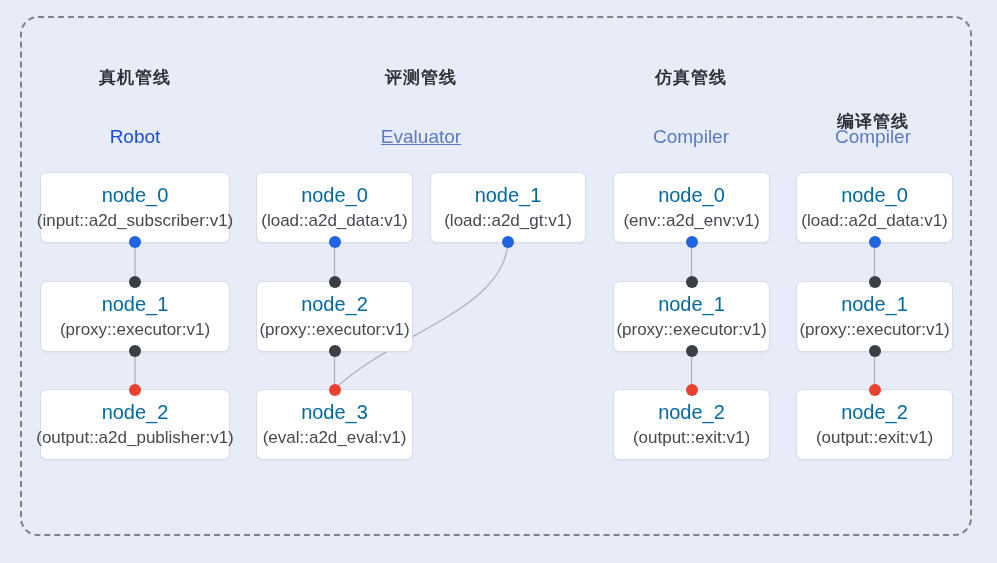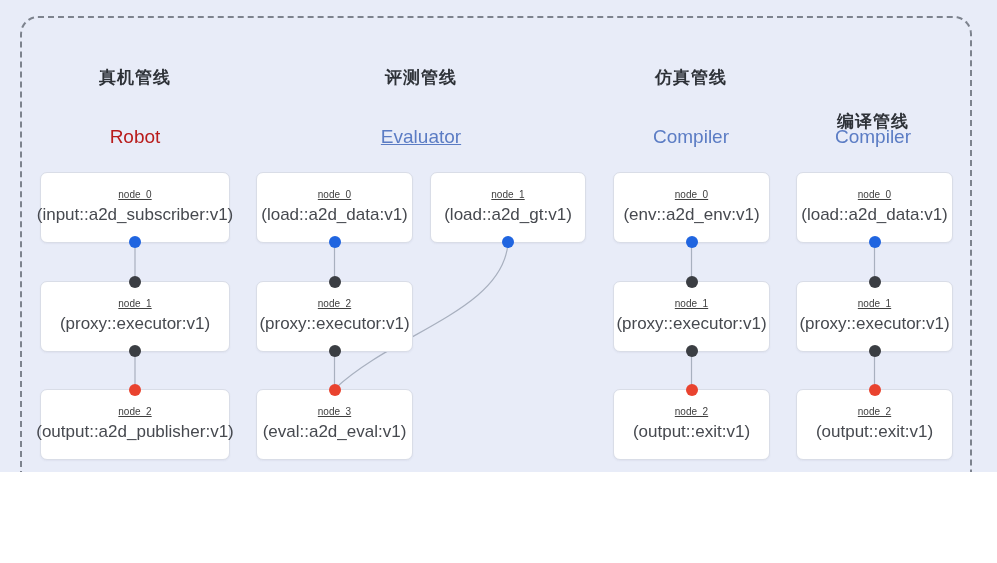--- a/index.html
+++ b/index.html
@@ -5,21 +5,21 @@
   html, body {
     margin: 0;
     padding: 0;
     width: 997px;
     height: 563px;
     font-family: "Liberation Sans", sans-serif;
   }
   #stage {
     position: relative;
     width: 997px;
-    height: 472px;
+    height: 563px;
     background: #e8ecf8;
     overflow: hidden;
   }
   #frame {
     position: absolute;
     left: 20px;
     top: 16px;
     width: 952px;
     height: 520px;
     box-sizing: border-box;
@@ -60,25 +60,24 @@
     border-radius: 7px;
     box-shadow: 0 1px 2px rgba(60,70,100,0.06);
     display: flex;
     flex-direction: column;
     align-items: center;
     justify-content: center;
     gap: 4px;
     z-index: 2;
   }
   .node-name {
-    font-size: 10px;
-    color: #404040;
+    font-size: 20px;
+    color: #0369a1;
     line-height: 1.2;
     white-space: nowrap;
-    text-decoration: underline;
   }
   .node-type {
     font-size: 17px;
     color: #46494f;
     line-height: 1.2;
     white-space: nowrap;
   }
   .port {
     position: absolute;
     width: 12px;
@@ -101,21 +100,21 @@
       <path d="M334.5,243 L334.5,281" fill="none" stroke="#a8b0bf" stroke-width="1.2"></path>
       <path d="M508,243 C503,310 395.5,332 334.5,389" fill="none" stroke="#a8b0bf" stroke-width="1.2"></path>
       <path d="M334.5,352 L334.5,389" fill="none" stroke="#a8b0bf" stroke-width="1.2"></path>
       <path d="M691.5,243 L691.5,281" fill="none" stroke="#a8b0bf" stroke-width="1.2"></path>
       <path d="M691.5,352 L691.5,389" fill="none" stroke="#a8b0bf" stroke-width="1.2"></path>
       <path d="M874.5,243 L874.5,281" fill="none" stroke="#a8b0bf" stroke-width="1.2"></path>
       <path d="M874.5,352 L874.5,389" fill="none" stroke="#a8b0bf" stroke-width="1.2"></path>
     </svg>
 
 <div class="title-cn" style="left: 135px; color: rgb(46, 50, 56);">真机管线</div>
-    <div class="title-en" style="left: 135px; color: #b91c1c;">Robot</div>
+    <div class="title-en" style="left: 135px; color: #1d4ed8;">Robot</div>
     <div class="node" style="left: 40px; top: 172px; width: 190px; height: 71px; background: rgb(255, 255, 255); border-color: rgb(217, 221, 231);">
       <div class="node-name">node_0</div>
       <div class="node-type">(input::a2d_subscriber:v1)</div>
       <span class="port port-bottom" style="background: rgb(32, 101, 224);"></span>
     </div>
     <div class="node" style="left: 40px; top: 281px; width: 190px; height: 71px; background: rgb(255, 255, 255); border-color: rgb(217, 221, 231);">
       <div class="node-name">node_1</div>
       <div class="node-type">(proxy::executor:v1)</div>
       <span class="port port-top" style="background: rgb(59, 62, 67);"></span>
       <span class="port port-bottom" style="background: rgb(59, 62, 67);"></span>

